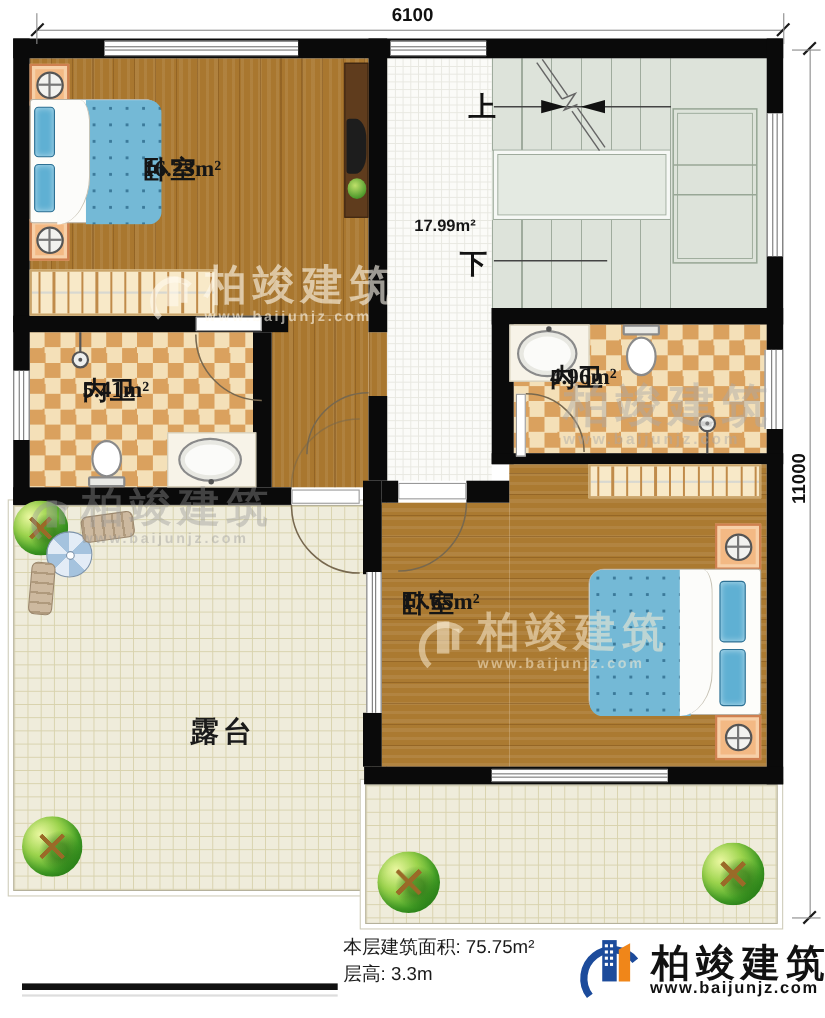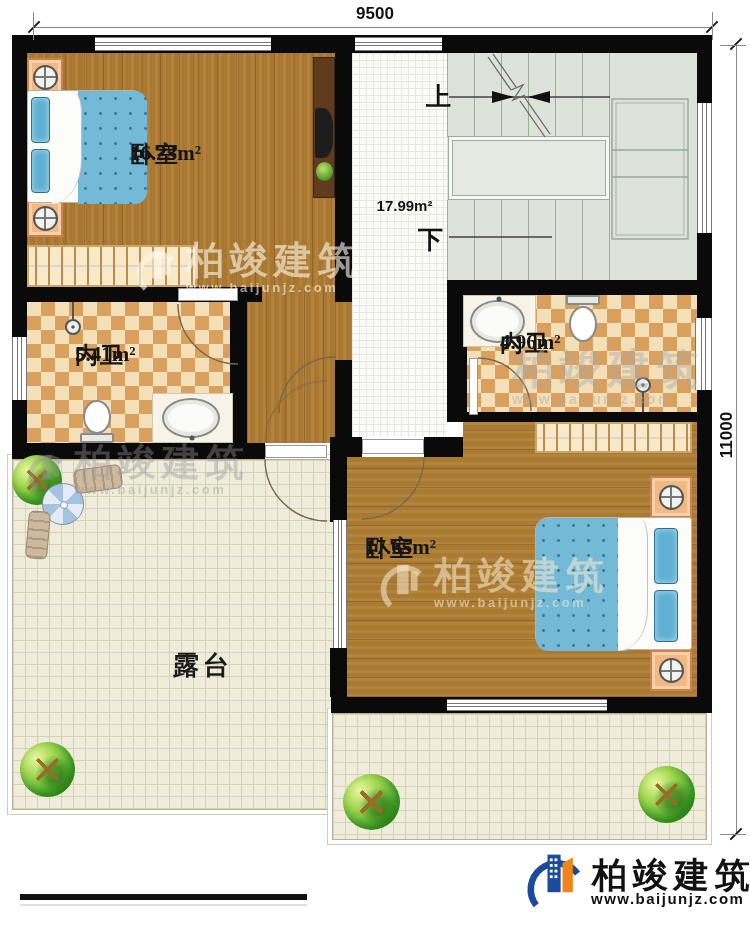--- a/index.html
+++ b/index.html
@@ -295,36 +295,42 @@
         <path d="M7,42 A17,17 0 1 1 33,14" fill="none" stroke="currentColor" stroke-width="5"></path>
         <rect x="13" y="6" width="10" height="26" fill="currentColor"></rect>
         <rect x="25" y="12" width="6" height="17" fill="currentColor"></rect>
       </svg>
     <span style="position:static;">
         <span class="t1" style="position:static;display:block;">柏竣建筑</span>
         <span class="t2" style="position:static;display:block;">www.baijunjz.com</span>
       </span>
   </div>
 
-  <div class="dimtext" style="left:340px;top:4px;width:70px;">9500</div>
+  <div class="dimtext" style="left:340px;top:4px;width:70px;">6100</div>
   <div class="dimline" style="left:33px;top:27px;width:680px;height:1px;"></div>
   <div class="tick" style="left:26px;top:26px;"></div>
   <div class="tick" style="left:704px;top:26px;"></div>
   <div class="dimline" style="left:33px;top:12px;width:1px;height:28px;"></div>
   <div class="dimline" style="left:712px;top:12px;width:1px;height:28px;"></div>
 
   <div class="dimtext" style="left:692px;top:425px;width:70px;transform:rotate(-90deg);">11000</div>
   <div class="dimline" style="left:736px;top:45px;width:1px;height:790px;"></div>
   <div class="tick" style="left:728px;top:43px;"></div>
   <div class="tick" style="left:728px;top:833px;"></div>
   <div class="dimline" style="left:720px;top:45px;width:26px;height:1px;"></div>
   <div class="dimline" style="left:720px;top:834px;width:26px;height:1px;"></div>
 
   <div style="left:20px;top:894px;width:287px;height:6px;background:#111;"></div>
   <div style="left:20px;top:904px;width:287px;height:2px;background:#ddd;"></div>
+  <div class="stats" style="left:312px;top:849px;">
+    <span style="position:static;">本层建筑面积:</span>
+    <span style="position:static;">75.75m²</span><br>
+    <span style="position:static;">层高:</span>
+    <span style="position:static;">3.3m</span>
+  </div>
   <svg style="left:524px;top:849px;" width="62" height="62" viewBox="0 0 64 66">
     <path d="M12,60 A26,26 0 1 1 56,26" stroke="#1c4b9b" stroke-width="7" fill="none"></path>
     <rect x="24" y="6" width="14" height="40" fill="#1c4b9b"></rect>
     <g fill="#fff">
       <rect x="26.5" y="10" width="3" height="3"></rect>
         <rect x="31.5" y="10" width="3" height="3"></rect>
       <rect x="26.5" y="16" width="3" height="3"></rect>
         <rect x="31.5" y="16" width="3" height="3"></rect>
       <rect x="26.5" y="22" width="3" height="3"></rect>
         <rect x="31.5" y="22" width="3" height="3"></rect>

